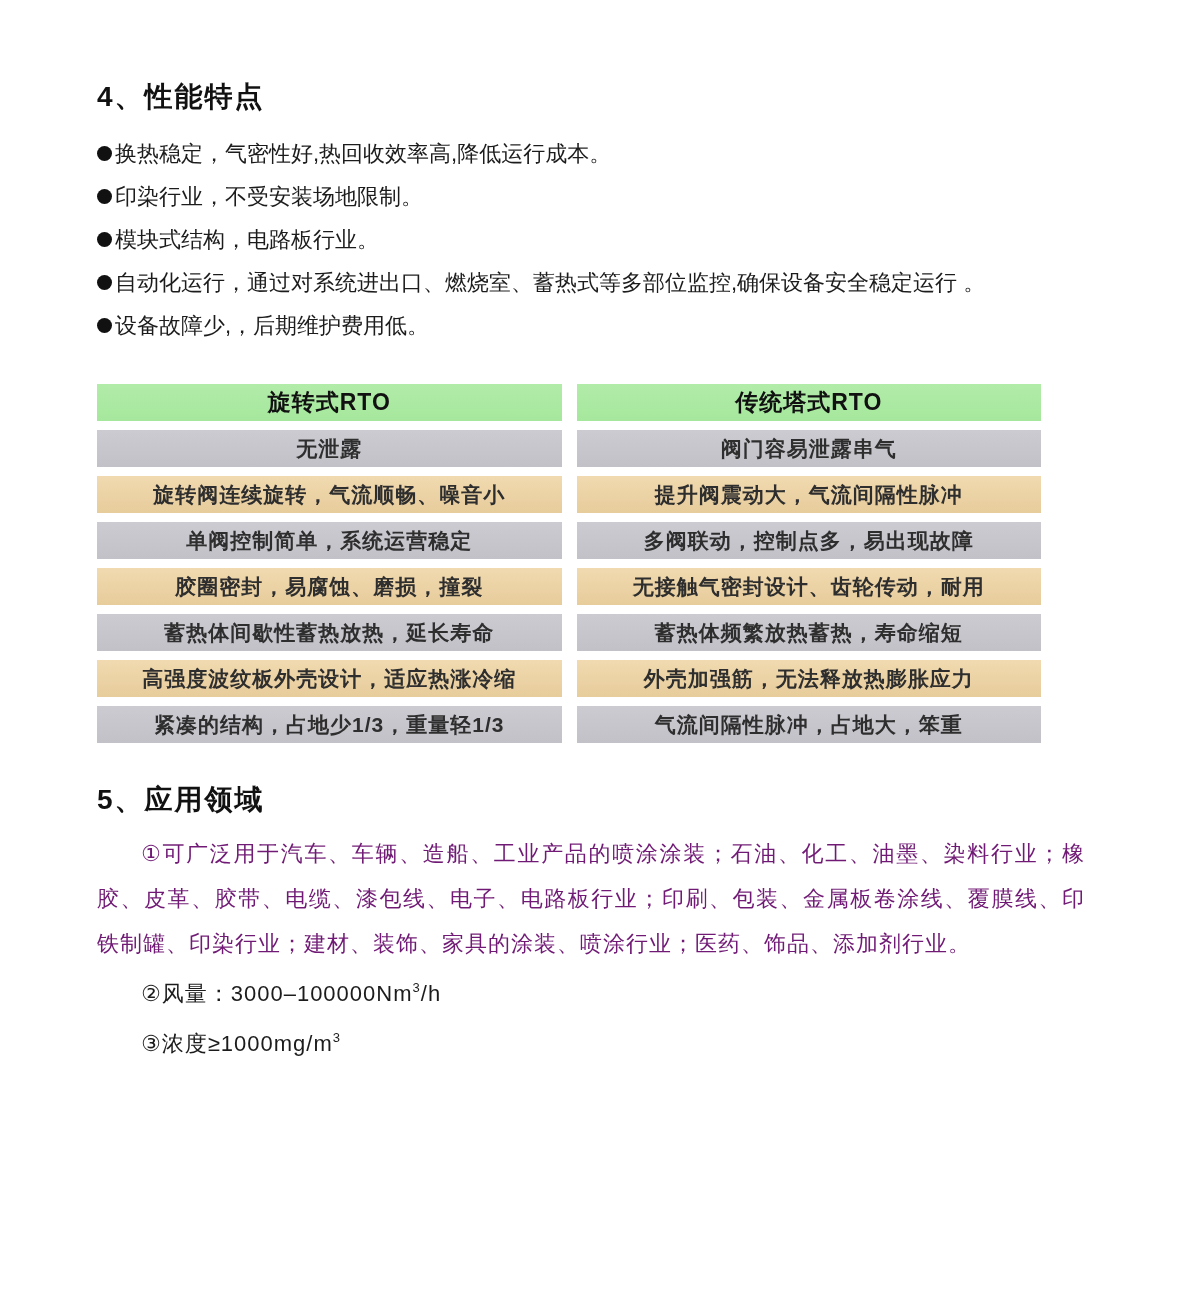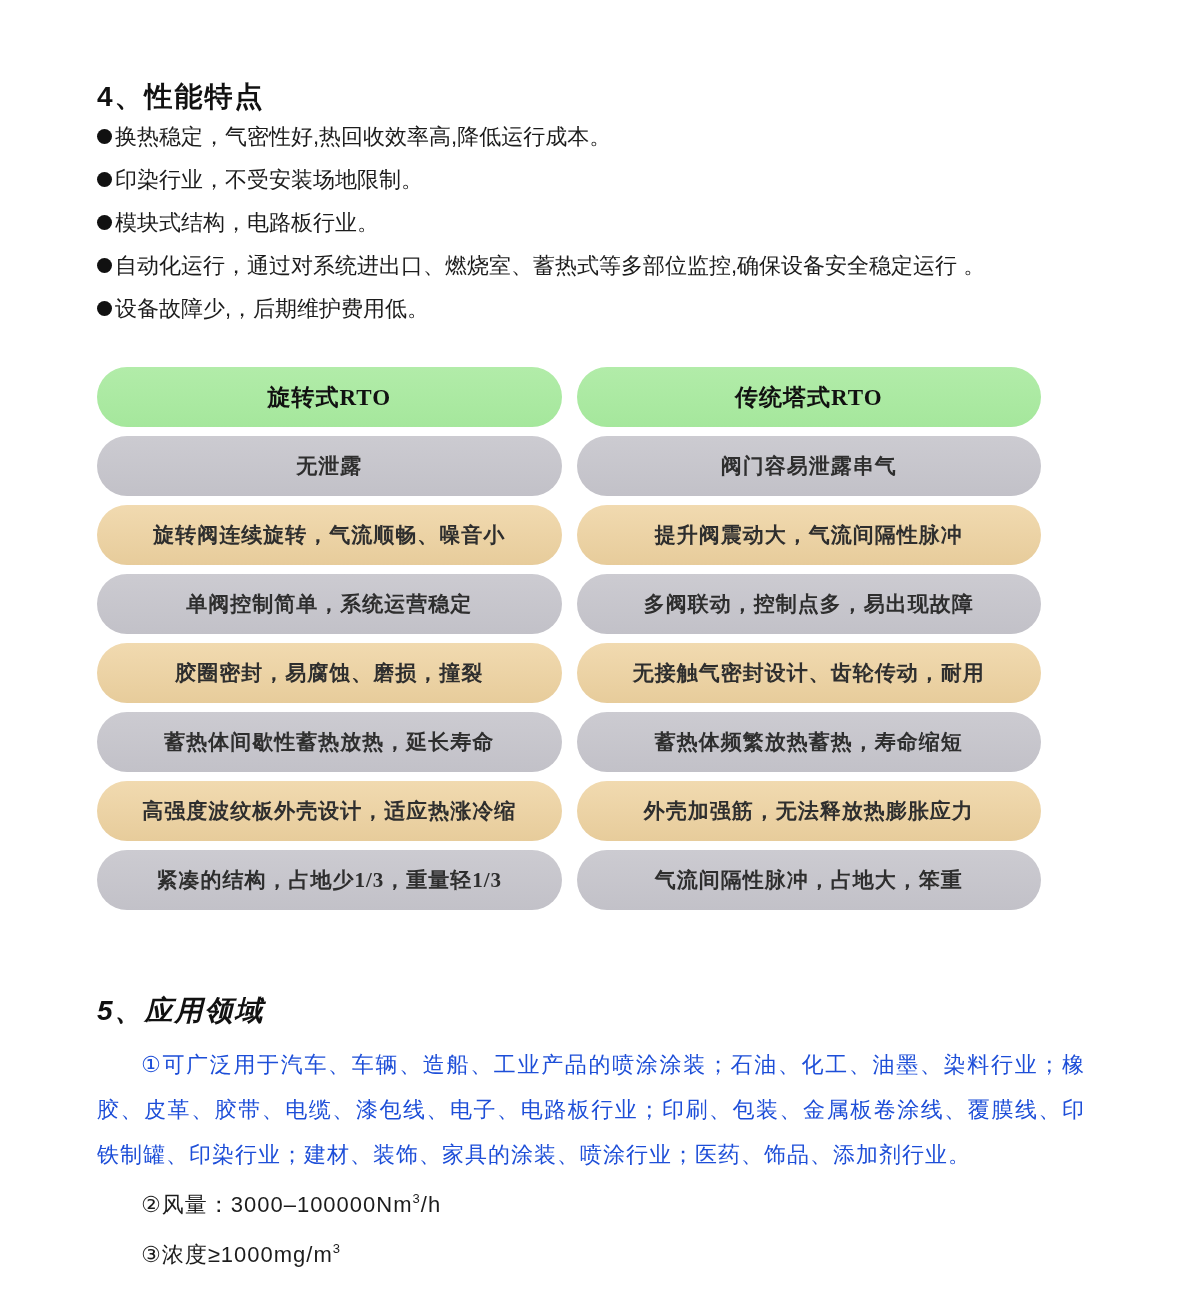--- a/index.html
+++ b/index.html
@@ -1,15 +1,15 @@
 <!DOCTYPE html>
 <html><head>
 <meta charset="utf-8">
 <style>
-  * { margin: 0; padding: 0; box-sizing: border-box; border-radius: 32px; }
+  * { margin: 0; padding: 0; box-sizing: border-box; }
   html, body { background: #ffffff; }
   body {
     width: 1181px;
     height: 1311px;
     font-family: "Liberation Sans", "DejaVu Sans", sans-serif;
     color: #1a1a1a;
     overflow: hidden;
   }
   .page {
     width: 1181px;
@@ -18,21 +18,21 @@
   }
   .sec-title {
     font-size: 28px;
     font-weight: bold;
     color: #111111;
     letter-spacing: 2px;
     line-height: 34px;
   }
   .bullets {
     list-style: none;
-    margin-top: 11px;
+    margin-top: 28px;
   }
   .bullet {
     display: flex;
     align-items: center;
     margin-bottom: 20px;
     font-size: 22px;
     line-height: 23px;
     color: #1c1c1c;
   }
   .dot {
@@ -45,52 +45,50 @@
   }
   .cmp-table {
     margin-top: 47px;
     width: 944px;
     display: grid;
     grid-template-columns: 1fr 1fr;
     column-gap: 15px;
     row-gap: 9px;
   }
   .cell {
-    height: 60px;
+    height: 37px;
     display: flex;
     align-items: center;
     justify-content: center;
     font-weight: bold;
     font-size: 21px;
     color: #2e2e2e;
     letter-spacing: 1px;
-    font-family: Liberation Serif, serif;
   }
   .cell.header {
     background: linear-gradient(180deg, #b2eca9 0%, #a5e79c 100%);
     font-size: 23px;
     color: #111111;
   }
   .cell.gray {
     background: linear-gradient(180deg, #cccbd1 0%, #c2c1c8 100%);
   }
   .cell.tan {
     background: linear-gradient(180deg, #f1dab0 0%, #e7cc9b 100%);
   }
   .sec5-title {
-    margin-top: 84px;
-    font-style: italic;
+    margin-top: 40px;
   }
   .para {
     margin-top: 14px;
     font-size: 22px;
     line-height: 45px;
     text-align: justify;
     text-indent: 2em;
-    color: #1d4ed8;
+    color: #701a75;
     letter-spacing: 1px;
   }
   .app-item {
     font-size: 22px;
     line-height: 44px;
     padding-left: 44px;
     color: #1c1c1c;
     letter-spacing: 1px;
   }
   .app-item sup {

